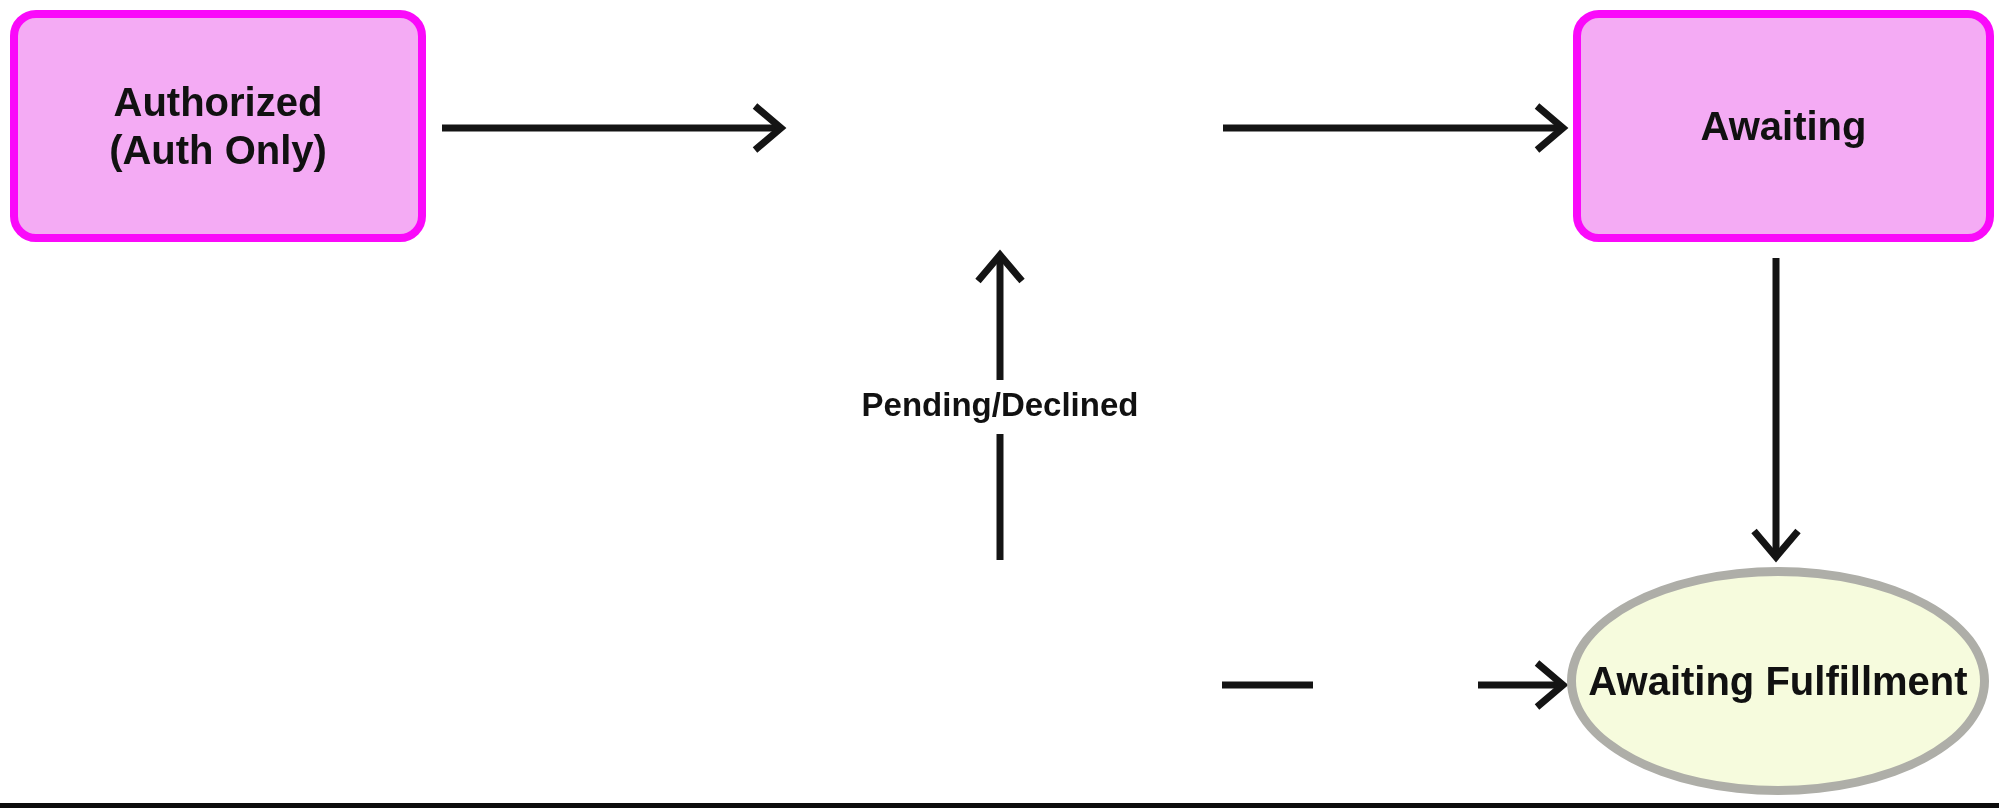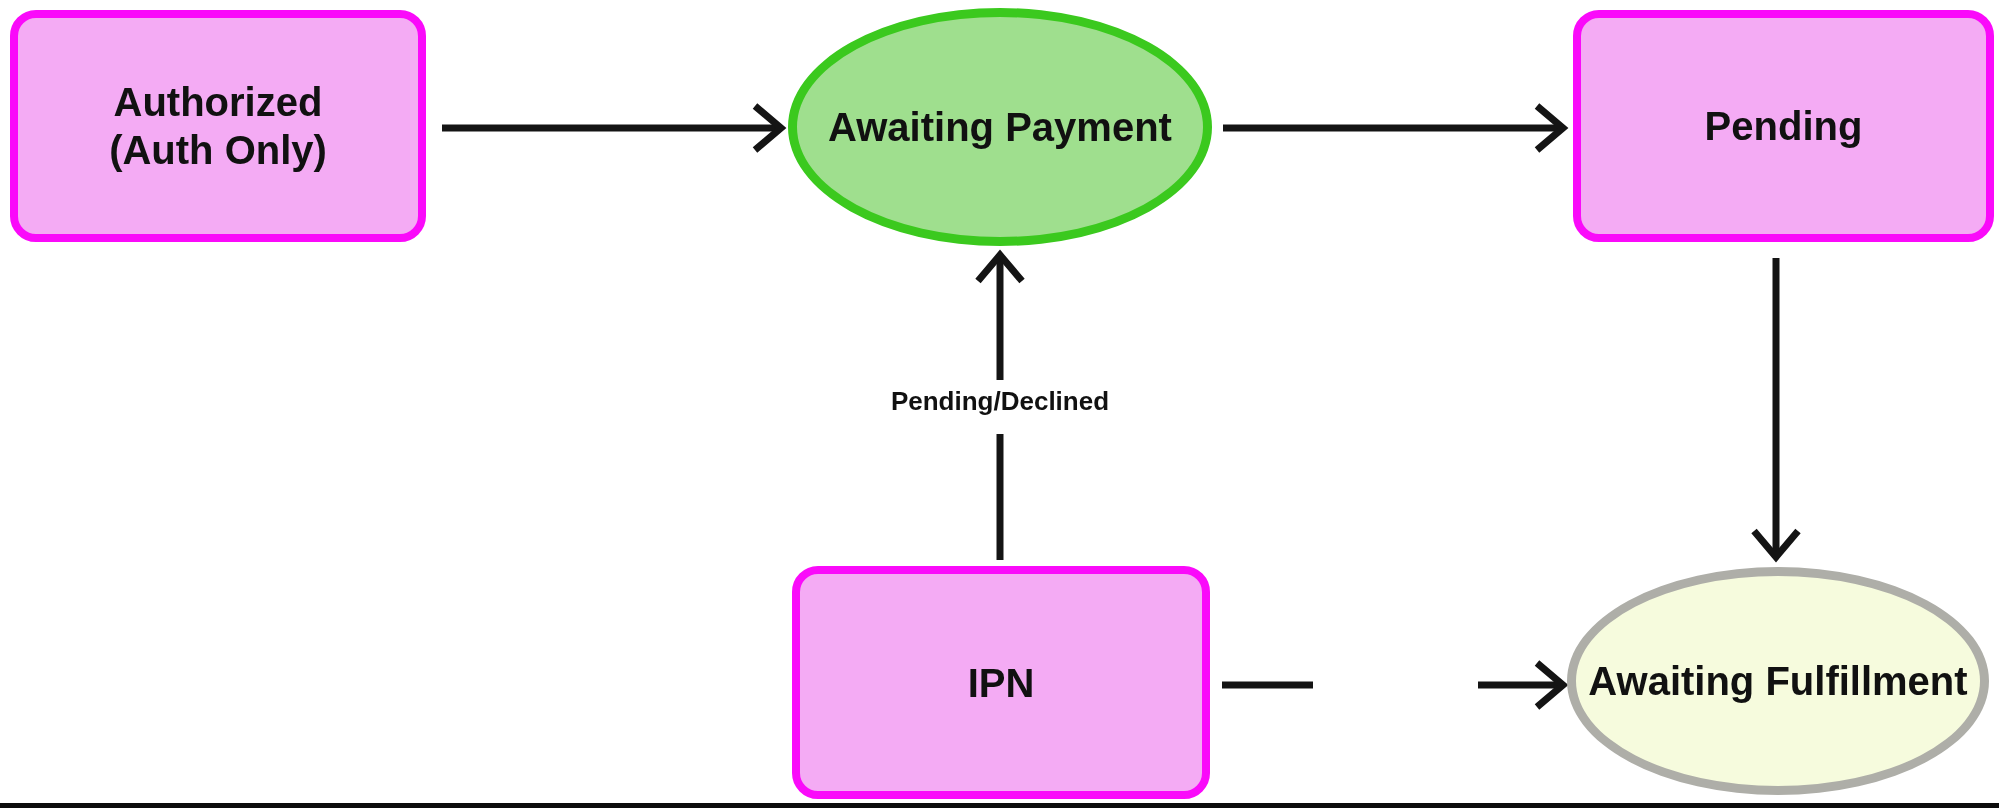--- a/index.html
+++ b/index.html
@@ -28,21 +28,21 @@
     background:var(--cream-fill);border:9px solid var(--cream-border);border-radius:50%;
   }
   #node-authorized{left:10px;top:10px;width:416px;height:232px;}
   #node-awaiting-payment{left:788px;top:8px;width:424px;height:238px;}
   #node-captured{left:1573px;top:10px;width:421px;height:232px;}
   #node-ipn{left:792px;top:566px;width:418px;height:233px;}
   #node-awaiting-fulfillment{left:1567px;top:567px;width:422px;height:228px;}
   .edge-svg{position:absolute;left:0;top:0;width:1999px;height:811px;pointer-events:none;}
   .edge{stroke:var(--arrow);stroke-width:7;fill:none;}
   .edge-label{
-    position:absolute;font-size:26px;line-height:1;color:var(--text);
+    position:absolute;font-size:33px;line-height:1;color:var(--text);
     text-align:center;background:var(--bg);
   }
   #label-pending{left:800px;top:388px;width:400px;}
   #label-success{left:1296px;top:665px;width:190px;}
   .bottom-rule{position:absolute;left:0;top:803px;width:1999px;height:5px;background:#0c0c0c;}
 </style>
 </head>
 <body>
 
 <div class="canvas">
@@ -68,25 +68,23 @@
     <g>
       <path class="edge" d="M1222,685 H1313"></path>
       <path class="edge" d="M1478,685 H1558"></path>
       <polyline class="edge" points="1537,663 1563,685 1537,707"></polyline>
     </g>
   </svg>
 
   <div id="node-authorized" class="node rect">Authorized
 (Auth Only)</div>
 
-  <div id="node-awaiting-payment" class="node ellipse-green">Awaiting Payment</div>
 
-  <div id="node-captured" class="node rect">Pending</div>
+  <div id="node-captured" class="node rect">Awaiting</div>
 
-  <div id="node-ipn" class="node rect">IPN</div>
 
   <div id="node-awaiting-fulfillment" class="node ellipse-cream">Awaiting Fulfillment</div>
 
   <div id="label-pending" class="edge-label">Pending/Declined</div>
 
 
   <div class="bottom-rule"></div>
 
 </div>
 

